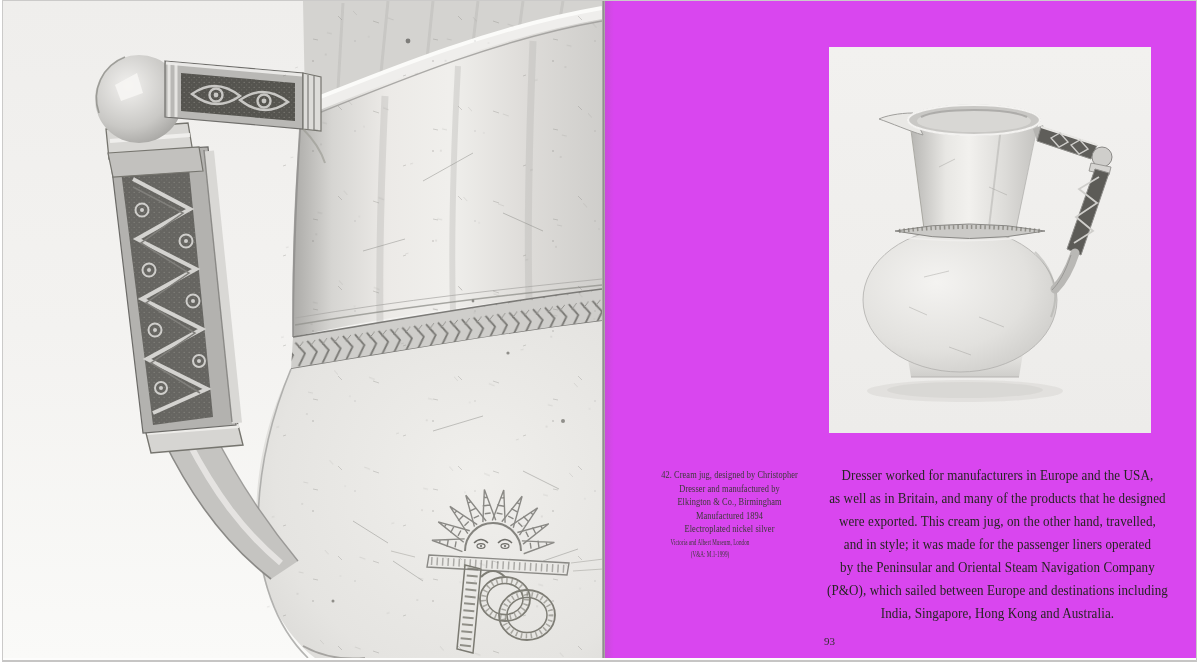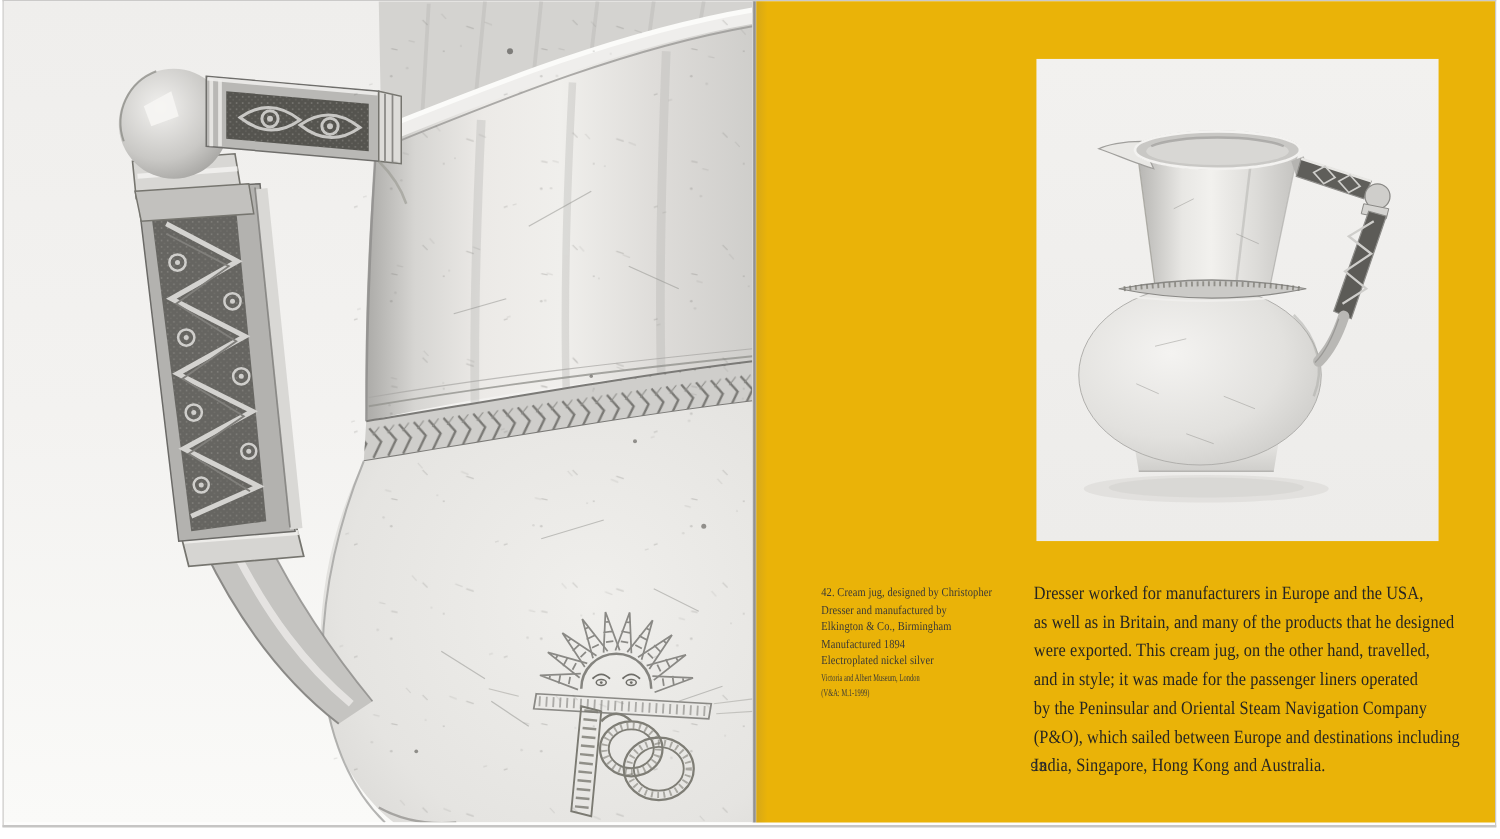--- a/index.html
+++ b/index.html
@@ -4,35 +4,35 @@
 <style>
   html,body{margin:0;padding:0;background:#ffffff;}
   .canvas{position:relative;width:1200px;height:671px;background:#ffffff;overflow:hidden;
           font-family:"Liberation Serif", serif;}
   .spread{position:absolute;left:2px;top:0;width:1193px;height:659px;
           border:1px solid #cbcac9;border-bottom:2px solid #c6c5c4;background:#fdfdfc;}
   .left-page{position:absolute;left:0;top:0;width:599px;height:657px;overflow:hidden;}
   .left-page svg{display:block;width:599px;height:657px;}
   .gutter{position:absolute;left:599px;top:0;width:3px;height:657px;
           background:linear-gradient(to right,#bcbbb9,#8d8c8a 45%,#b3b2b0);}
-  .right-page{position:absolute;left:602px;top:0;width:591px;height:657px;background:#eab308;}
+  .right-page{position:absolute;left:602px;top:0;width:591px;height:657px;background:#d946ef;text-align:center;}
   .right-page .gutter-shadow{position:absolute;left:0;top:0;width:9px;height:100%;
           background:linear-gradient(to right,rgba(110,108,105,.16),rgba(110,108,105,0));}
   .jug-photo{position:absolute;left:224px;top:46px;width:322px;height:386px;}
   .jug-photo svg{display:block;width:322px;height:386px;}
 
   .caption{position:absolute;left:52px;top:467px;width:170px;color:#3a3936;}
   .caption .cap-line{white-space:nowrap;font-size:9.8px;line-height:13.6px;letter-spacing:.1px;}
   .caption .credit{margin-top:1px;}
   .caption .credit-line{white-space:nowrap;font-size:8.2px;line-height:12px;letter-spacing:.1px;}
 
   .body-text{position:absolute;left:222px;top:463px;color:#262522;}
   .body-text .b-line{white-space:nowrap;font-size:15px;line-height:23px;letter-spacing:.1px;}
 
-  .page-number{position:absolute;left:219px;top:608px;font-size:11px;color:#333230;font-family:Liberation Mono, monospace;}
+  .page-number{position:absolute;left:219px;top:634px;font-size:11px;color:#333230;}
 </style>
 </head>
 <body>
 
 <div class="canvas">
   <div class="spread">
 
     <div class="left-page">
       <svg viewBox="0 0 599 657" preserveAspectRatio="none" role="img" aria-label="close-up of silver cream jug handle with chevron and diamond engraving, braided band, engraved sun face and rope monogram">
         <defs>

